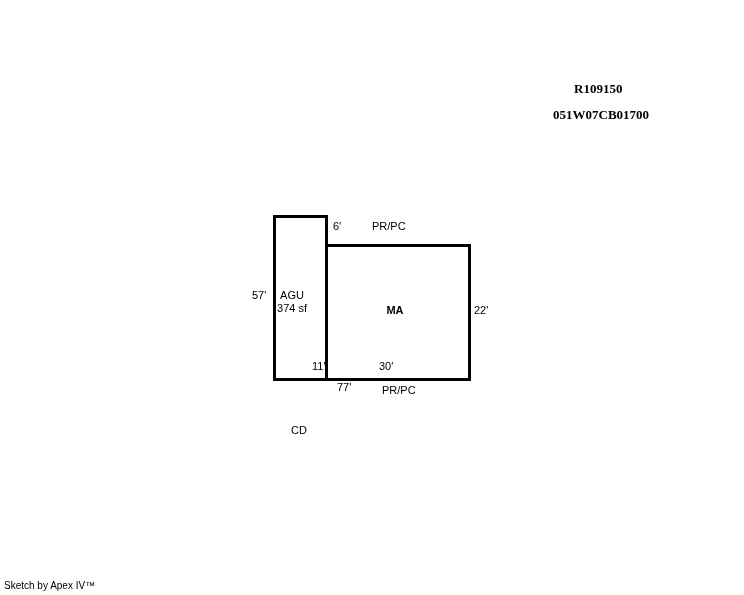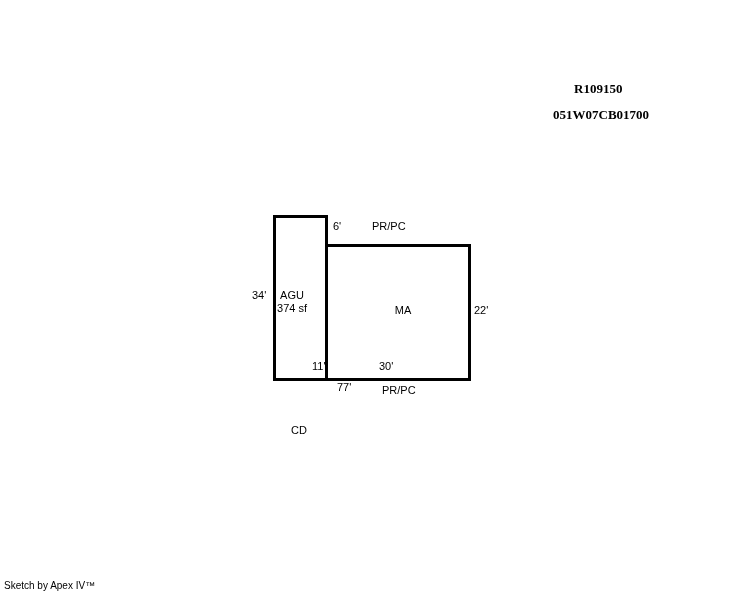--- a/index.html
+++ b/index.html
@@ -51,28 +51,28 @@
 <div class="hdr" style="left:553px; top:107px;">051W07CB01700</div>
 
 <div>
 
   <div class="outline" style="left:273px; top:215px; width:55px; height:166px;"></div>
   <div class="outline" style="left:325px; top:244px; width:146px; height:137px;"></div>
 
   <div class="lbl" style="left:333px; top:220px;">6'</div>
   <div class="lbl" style="left:372px; top:220px;">PR/PC</div>
 
-  <div class="lbl" style="left:252px; top:289px;">34'</div>
+  <div class="lbl" style="left:252px; top:289px;">57'</div>
 
   <div class="lbl center" style="left:273px; top:289px; width:38px;">
     <div>AGU</div>
     <div>374 sf</div>
   </div>
 
-  <div class="lbl center" style="left:330px; top:304px; width:146px;">
+  <div class="lbl center" style="left:322px; top:304px; width:146px;font-weight:bold;">
     <div>MA</div>
   </div>
 
   <div class="lbl" style="left:474px; top:304px;">22'</div>
 
   <div class="lbl" style="left:294px; top:360px;margin-left:18px;">11'</div>
   <div class="lbl" style="left:379px; top:360px;">30'</div>
 
   <div class="lbl" style="left:337px; top:381px;">77'</div>
   <div class="lbl" style="left:382px; top:384px;">PR/PC</div>

